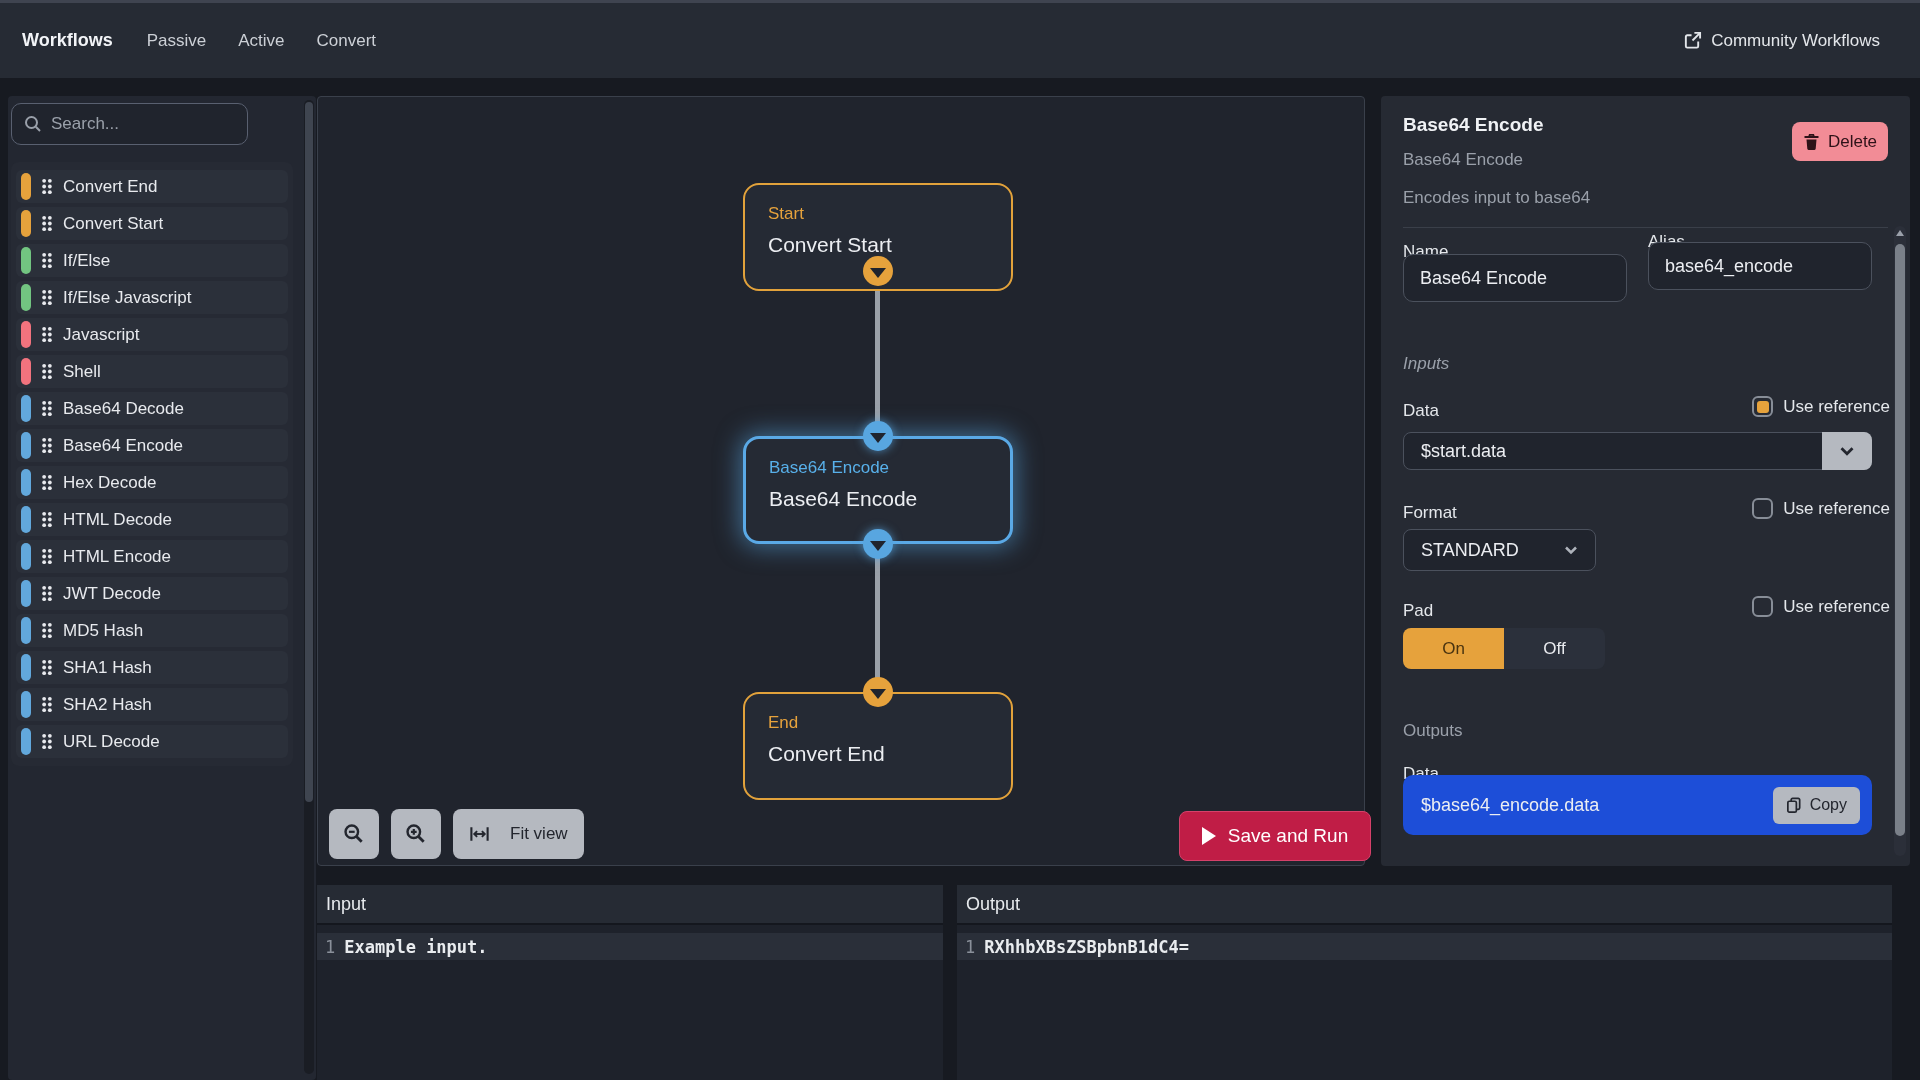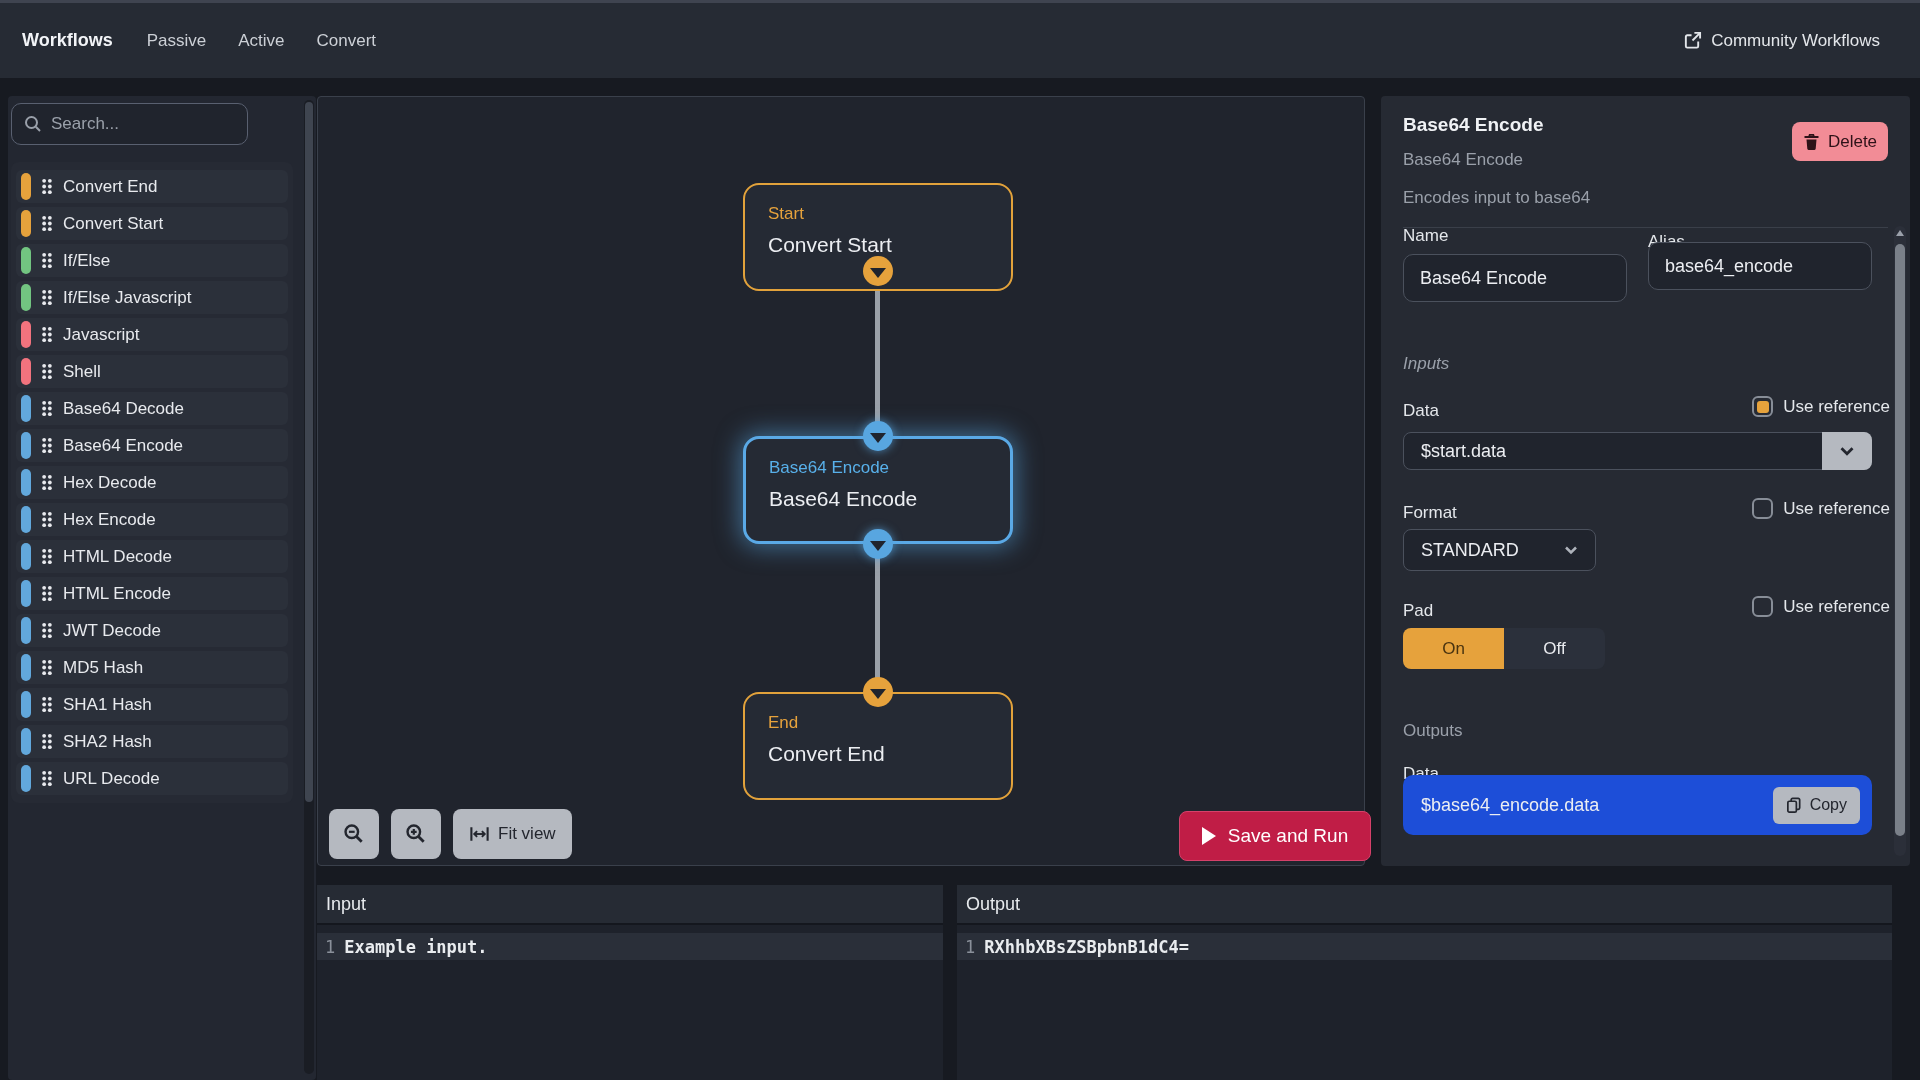--- a/index.html
+++ b/index.html
@@ -44,21 +44,21 @@
   .blue   .node-kind { color:#58b0ea; }
   .node-title { font-size:21px; color:#eceef2; margin-top:9px; }
   .port { position:absolute; width:30px; height:30px; border-radius:50%; z-index:3; display:flex;
           align-items:center; justify-content:center; }
   .port.orange { background:#e6a23c; }
   .port.blue   { background:#58a6e0; box-shadow:0 0 10px rgba(90,169,230,.7); }
   .port-tri { width:0; height:0; border-left:8px solid transparent; border-right:8px solid transparent;
               border-top:10px solid #20242d; margin-top:3px; }
   #canvas-toolbar { position:absolute; left:11px; top:712px; display:flex; gap:12px; }
   .tool-btn { height:50px; background:#b5b9c0; border:none; border-radius:8px; display:flex; align-items:center;
-              justify-content:center; color:#23262e; font-size:17px; gap:8px;
+              justify-content:center; color:#23262e; font-size:17px; gap:20px;
               font-family:"Liberation Sans","DejaVu Sans",sans-serif; }
   .tool-btn.square { width:50px; }
   .tool-btn.wide { padding:0 16px; }
   #run-btn { position:absolute; left:861px; top:714px; width:192px; height:50px; background:#c01d46;
              border:1px solid #d5416a; border-radius:8px; display:flex; align-items:center; justify-content:center;
              gap:12px; color:#ffffff; font-size:19px; font-family:"Liberation Sans","DejaVu Sans",sans-serif; }
   .play-tri { width:0; height:0; border-left:14px solid #ffffff; border-top:9px solid transparent;
               border-bottom:9px solid transparent; }
 
   
@@ -251,32 +251,20 @@
       <circle cx="4" cy="4" r="2" fill="#e8eaee"></circle>
           <circle cx="10" cy="4" r="2" fill="#e8eaee"></circle>
       <circle cx="4" cy="10" r="2" fill="#e8eaee"></circle>
           <circle cx="10" cy="10" r="2" fill="#e8eaee"></circle>
       <circle cx="4" cy="16" r="2" fill="#e8eaee"></circle>
           <circle cx="10" cy="16" r="2" fill="#e8eaee"></circle>
     </svg>
     <span class="item-label">Hex Decode</span>
   </div>
 
-  <div class="node-item">
-    <div class="pill" style="background: rgb(98, 168, 220);"></div>
-    <svg class="drag-dots" width="14" height="19" viewBox="0 0 14 20">
-      <circle cx="4" cy="4" r="2" fill="#e8eaee"></circle>
-          <circle cx="10" cy="4" r="2" fill="#e8eaee"></circle>
-      <circle cx="4" cy="10" r="2" fill="#e8eaee"></circle>
-          <circle cx="10" cy="10" r="2" fill="#e8eaee"></circle>
-      <circle cx="4" cy="16" r="2" fill="#e8eaee"></circle>
-          <circle cx="10" cy="16" r="2" fill="#e8eaee"></circle>
-    </svg>
-    <span class="item-label">Hex Encode</span>
-  </div>
 
   <div class="node-item">
     <div class="pill" style="background: rgb(98, 168, 220);"></div>
     <svg class="drag-dots" width="14" height="19" viewBox="0 0 14 20">
       <circle cx="4" cy="4" r="2" fill="#e8eaee"></circle>
           <circle cx="10" cy="4" r="2" fill="#e8eaee"></circle>
       <circle cx="4" cy="10" r="2" fill="#e8eaee"></circle>
           <circle cx="10" cy="10" r="2" fill="#e8eaee"></circle>
       <circle cx="4" cy="16" r="2" fill="#e8eaee"></circle>
           <circle cx="10" cy="16" r="2" fill="#e8eaee"></circle>
@@ -437,21 +425,21 @@
       <path d="M1 4 h14" stroke="#2e1218" stroke-width="2"></path>
       <path d="M5.5 4 L6.2 1.8 h3.6 L10.5 4" fill="none" stroke="#2e1218" stroke-width="1.8"></path>
       <path d="M3 6.5 h10 l-.8 9.3 a1.2 1.2 0 0 1 -1.2 1.1 h-6 a1.2 1.2 0 0 1 -1.2 -1.1 z" fill="#2e1218"></path>
     </svg>
     <span>Delete</span>
   </button>
   <div class="insp-sub">Base64 Encode</div>
   <div class="insp-desc">Encodes input to base64</div>
   <div class="insp-divider"></div>
 
-  <div class="fld-label" style="left:22px;top:130px;">Name</div>
+  <div class="fld-label" style="left:22px;top:146px;">Name</div>
   <input class="text-input" style="left: 22px; top: 158px; width: 224px;" value="Base64 Encode">
   <div class="fld-label" style="left:267px;top:136px;">Alias</div>
   <input class="text-input" style="left: 267px; top: 146px; width: 224px;" value="base64_encode">
 
   <div class="sec-label" style="left:22px;top:258px;font-style:italic;">Inputs</div>
 
   <div class="fld-label" style="left:22px;top:305px;">Data</div>
   <div class="useref" style="top:300px;">
     <div class="cbx checked"></div>
     <span>Use reference</span>

